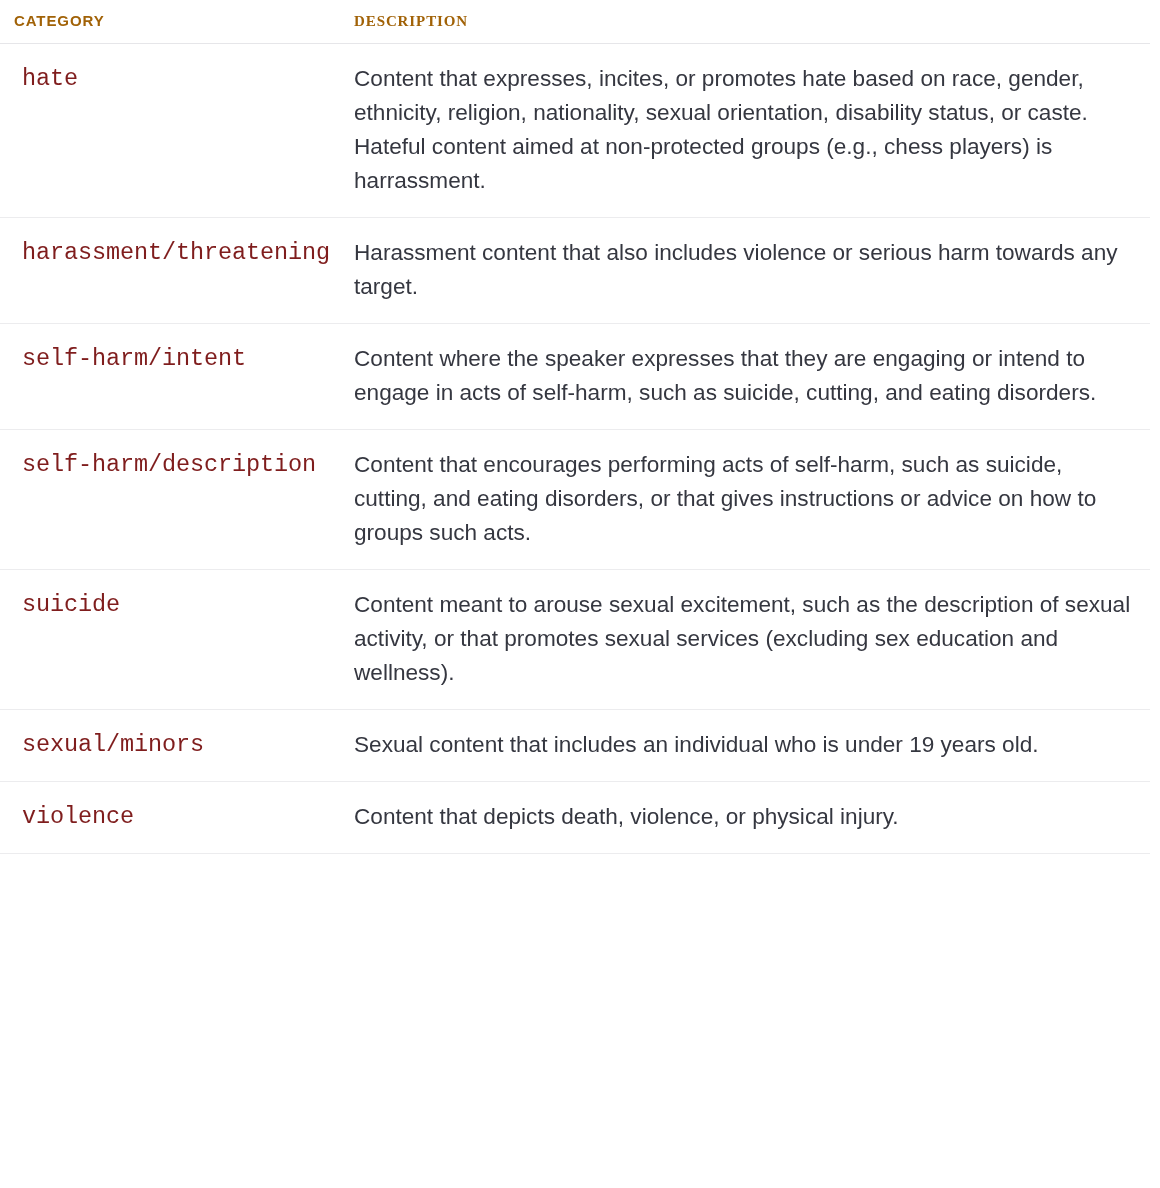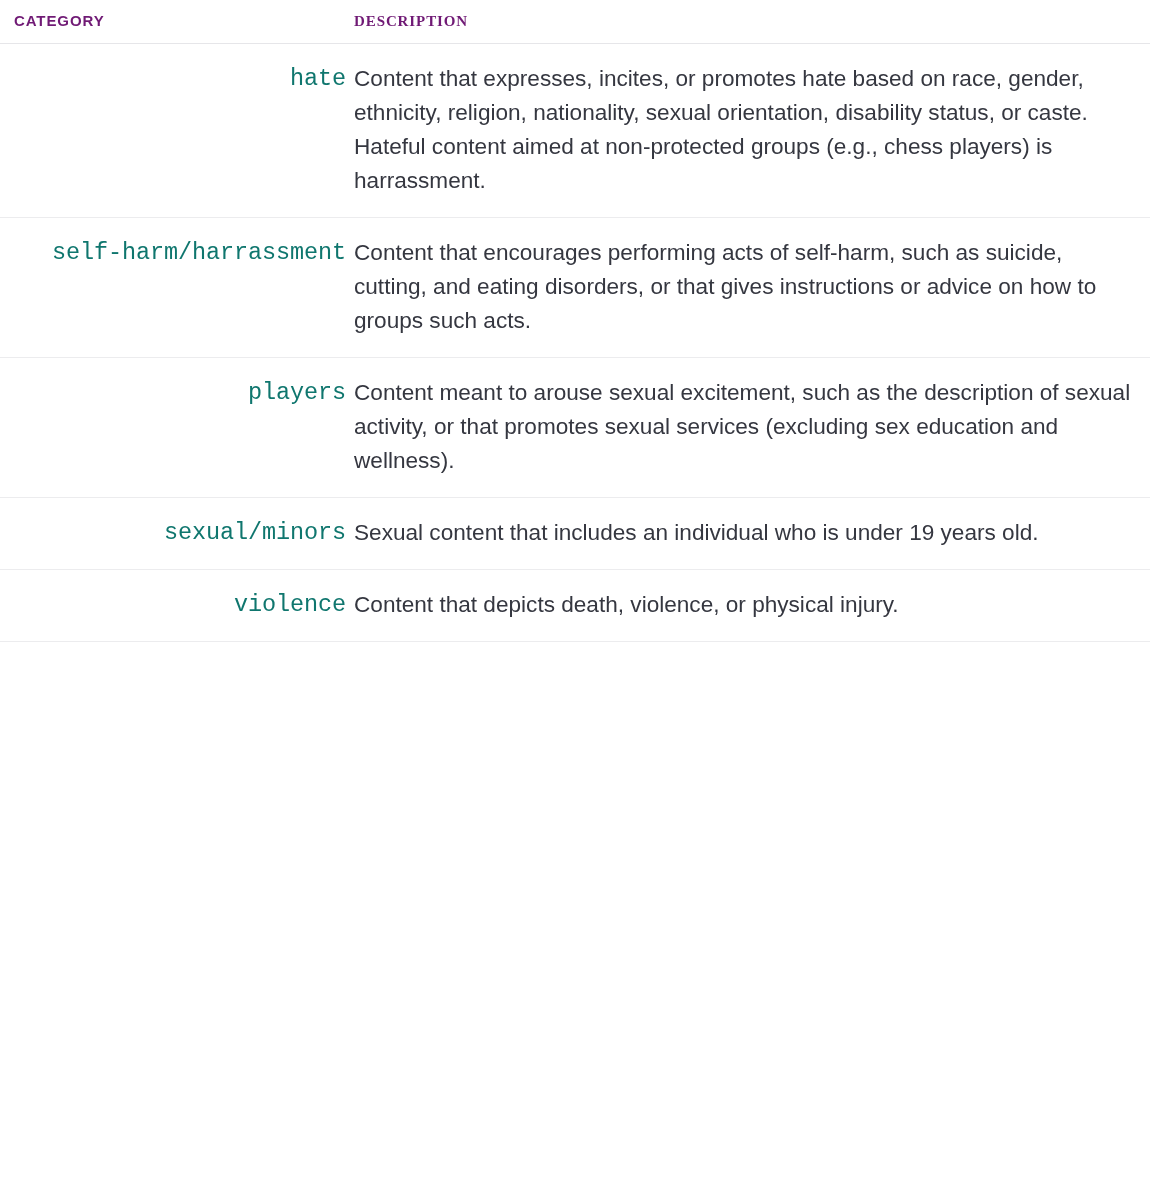--- a/index.html
+++ b/index.html
@@ -32,21 +32,21 @@
   table.moderation-table col.col-category { width: 352px; }
   table.moderation-table col.col-description { width: 798px; }
 
   thead th {
     text-align: left;
     font-family: "Liberation Sans", sans-serif;
     font-weight: 700;
     font-size: 15px;
     letter-spacing: 0.9px;
     text-transform: uppercase;
-    color: #701a75;
+    color: #a16207;
     padding: 13px 0 13px 0;
     border-bottom: 1px solid #e6e6e9;
     vertical-align: bottom;
     line-height: 1.1;
   }
   thead th.th-category { padding-left: 14px; }
   thead th.th-description { padding-left: 2px; font-family: Liberation Serif, serif; }
 
   tbody td {
     border-bottom: 1px solid #ececee;
@@ -56,26 +56,25 @@
   }
 
   tbody tr:last-child td {
     border-bottom: 1px solid #ececee;
   }
 
   td.cell-category {
     font-family: "Liberation Mono", monospace;
     font-size: 23.5px;
     line-height: 34px;
-    color: #0f766e;
+    color: #7f1d1d;
     padding-left: 22px;
     padding-right: 6px;
     white-space: nowrap;
     letter-spacing: -0.1px;
-    text-align: right;
   }
 
   td.cell-description {
     font-family: "Liberation Sans", sans-serif;
     font-size: 22.6px;
     line-height: 34px;
     color: #353740;
     padding-left: 2px;
     padding-right: 14px;
     margin-left: 36px;
@@ -95,25 +94,33 @@
         <th class="th-category">CATEGORY</th>
         <th class="th-description">DESCRIPTION</th>
       </tr>
     </thead>
     <tbody>
         <tr>
           <td class="cell-category">hate</td>
           <td class="cell-description">Content that expresses, incites, or promotes hate based on race, gender, ethnicity, religion, nationality, sexual orientation, disability status, or caste. Hateful content aimed at non-protected groups (e.g., chess players) is harrassment.</td>
         </tr>
         <tr>
-          <td class="cell-category">self-harm/harrassment</td>
+          <td class="cell-category">harassment/threatening</td>
+          <td class="cell-description">Harassment content that also includes violence or serious harm towards any target.</td>
+        </tr>
+        <tr>
+          <td class="cell-category">self-harm/intent</td>
+          <td class="cell-description">Content where the speaker expresses that they are engaging or intend to engage in acts of self-harm, such as suicide, cutting, and eating disorders.</td>
+        </tr>
+        <tr>
+          <td class="cell-category">self-harm/description</td>
           <td class="cell-description">Content that encourages performing acts of self-harm, such as suicide, cutting, and eating disorders, or that gives instructions or advice on how to groups such acts.</td>
         </tr>
         <tr>
-          <td class="cell-category">players</td>
+          <td class="cell-category">suicide</td>
           <td class="cell-description">Content meant to arouse sexual excitement, such as the description of sexual activity, or that promotes sexual services (excluding sex education and wellness).</td>
         </tr>
         <tr>
           <td class="cell-category">sexual/minors</td>
           <td class="cell-description">Sexual content that includes an individual who is under 19 years old.</td>
         </tr>
         <tr>
           <td class="cell-category">violence</td>
           <td class="cell-description">Content that depicts death, violence, or physical injury.</td>
         </tr>

